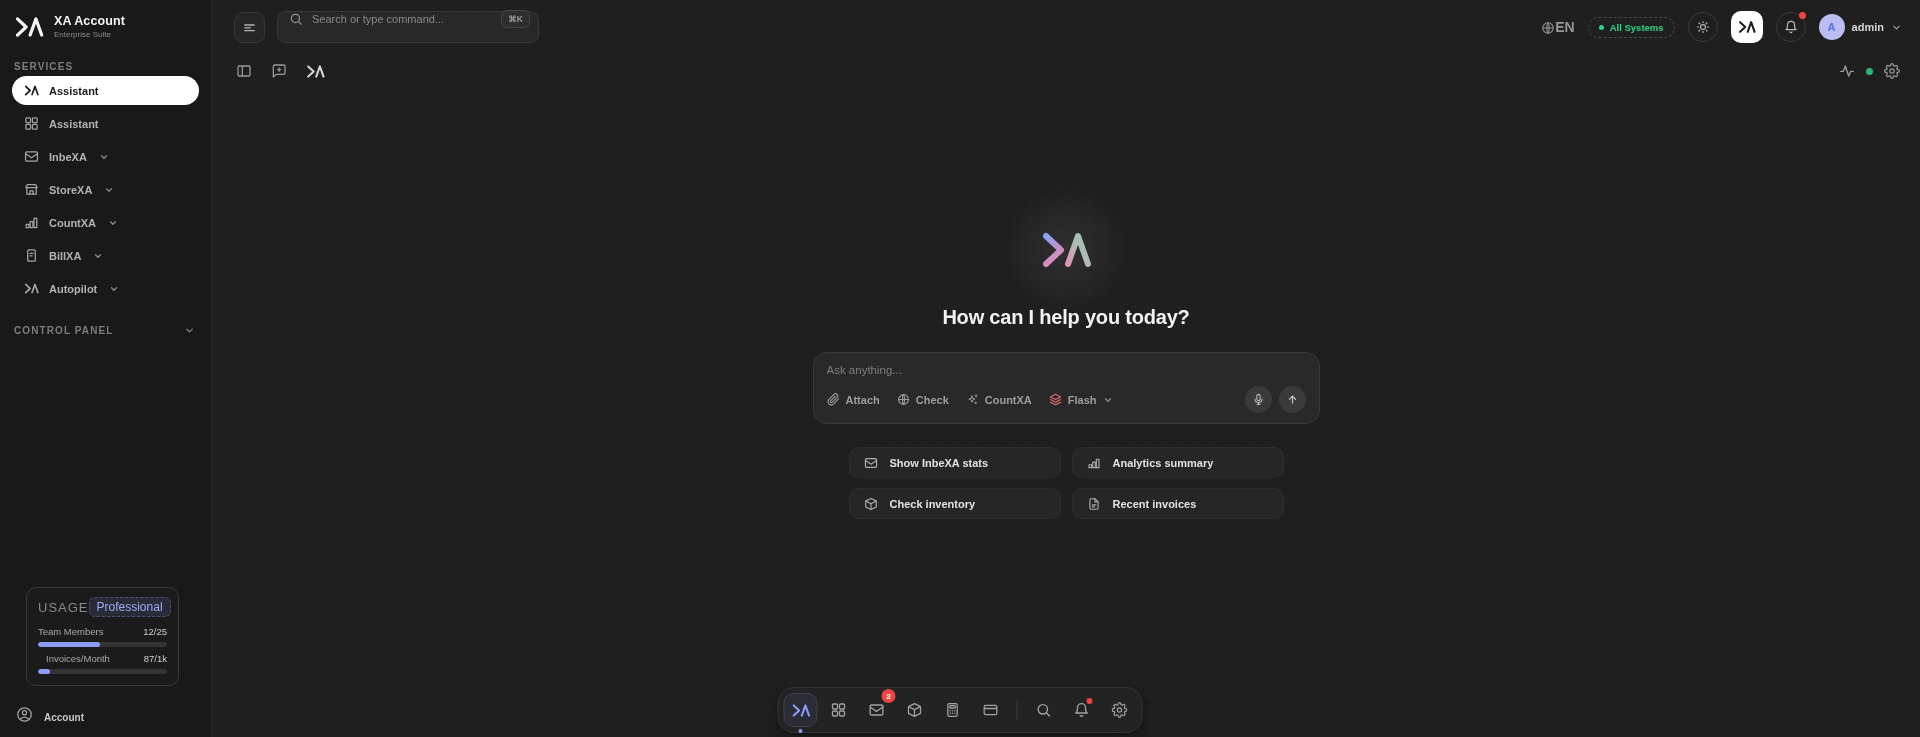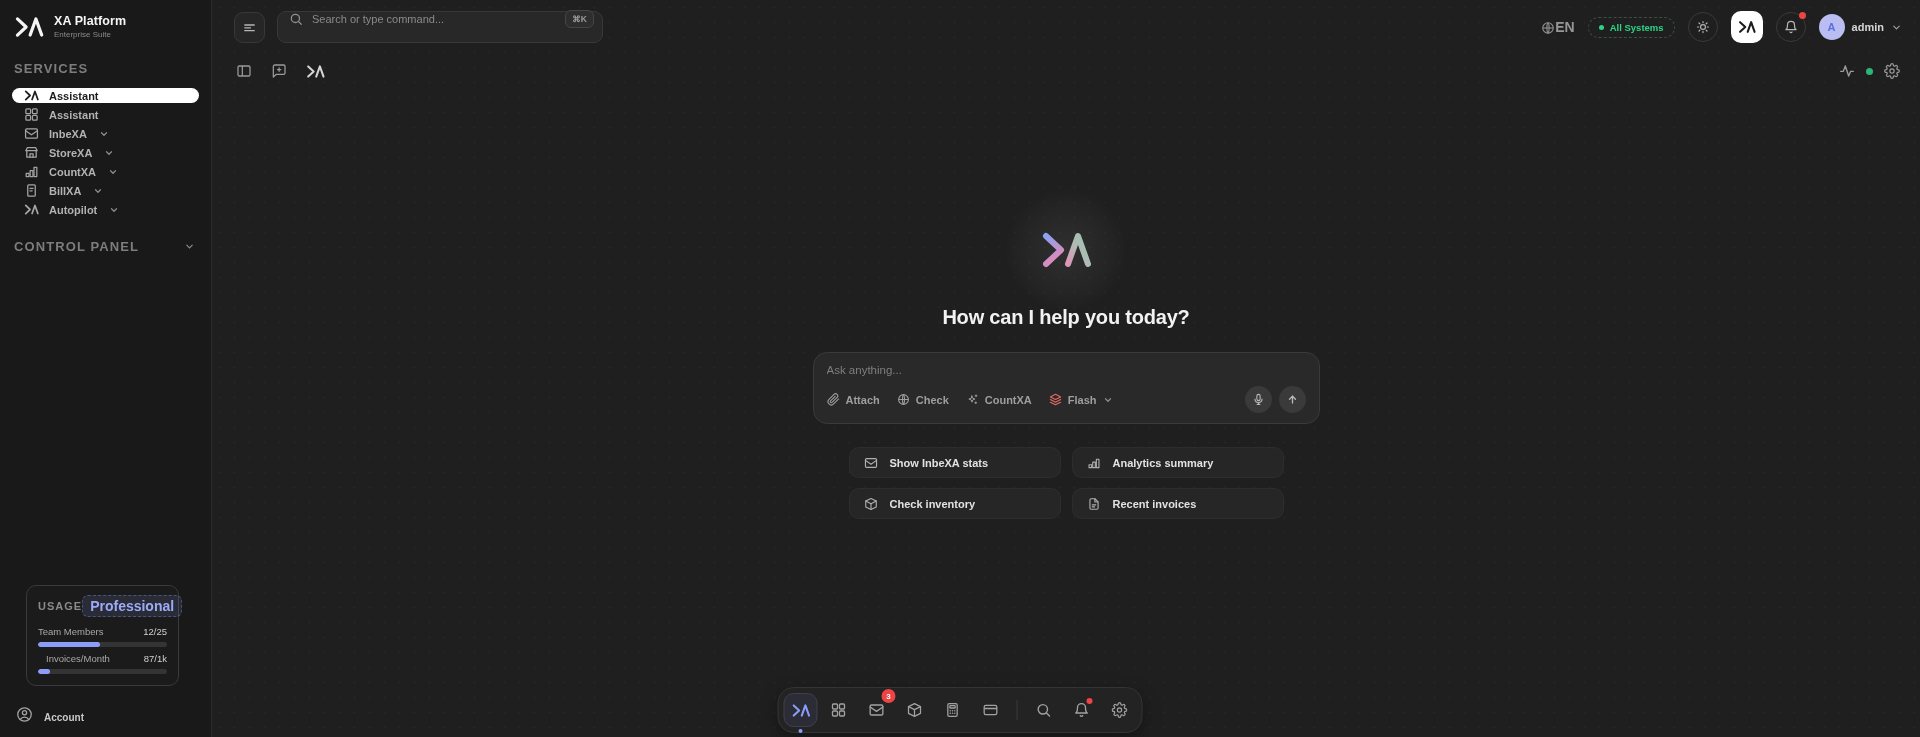--- a/index.html
+++ b/index.html
@@ -19,49 +19,49 @@
     background:#191919;
     border-right:1px solid #2b2b2b;
     display:flex; flex-direction:column;
     padding:12px 12px 10px 12px;
   }
   .brand { display:flex; align-items:center; gap:10px; padding:2px 2px 14px 2px; }
   .brand-logo { width:30px; height:24px; color:#f5f5f5; }
   .brand-name { font-size:12.5px; font-weight:700; color:#f5f5f5; letter-spacing:.1px; }
   .brand-sub { font-size:8px; color:#8a8a8a; margin-top:2px; }
   .sec-label {
-    font-size:13px; font-weight:700; letter-spacing:1.1px;
-    color:#7d7d7d; padding:8px 4px 12px 2px;
+    font-size:10px; font-weight:700; letter-spacing:1.1px;
+    color:#7d7d7d; padding:8px 4px 4px 2px;
     display:flex; align-items:center;
   }
   .sec-label .chev { margin-left:auto; width:11px; height:11px; color:#8a8a8a; }
   .nav { display:flex; flex-direction:column; gap:4px; }
   .nav-item {
     display:flex; align-items:center; gap:10px;
-    height:15px; padding:0 12px; border-radius:15px;
+    height:29px; padding:0 12px; border-radius:15px;
     color:#b3b3b3; font-size:11px; font-weight:700;
     cursor:pointer;
   }
   .nav-item .ic { color:#a5a5a5; }
   .nav-item.active { background:#ffffff; color:#1c1c1c; }
   .nav-item.active .ic { color:#1c1c1c; }
   .nav-chev { width:10px; height:10px; color:#8a8a8a; margin-left:2px; }
   .cp-label { margin-top:14px; }
   .spacer { flex:1; }
 
   .usage-card {
     margin:0 20px 14px 14px;
     border:1px solid #3a3a3a; border-radius:10px;
     padding:9px 11px 11px 11px;
     background:rgba(255,255,255,0.012);
   }
   .usage-head { display:flex; align-items:center; justify-content:space-between; margin-bottom:9px; }
-  .usage-title { font-size:11px; letter-spacing:1px; font-weight:700; color:#8a8a8a; }
+  .usage-title { font-size:13px; letter-spacing:1px; font-weight:400; color:#8a8a8a; }
   .plan-badge {
-    font-size:14px; font-weight:700; color:#9dabf7;
+    font-size:12px; font-weight:400; color:#9dabf7;
     background:rgba(139,157,248,0.13);
     border:1px dashed rgba(139,157,248,0.35);
     border-radius:6px; padding:2px 7px;
   }
   .metric-row { display:flex; justify-content:space-between; align-items:center; font-size:9.5px; margin-top:6px; }
   .metric-name { color:#a8a8a8; }
   .metric-val { color:#cfcfcf; }
   .bar-track { height:5px; border-radius:3px; background:#343434; margin-top:5px; overflow:hidden; }
   .bar-fill { height:100%; border-radius:3px; background:#8b9df8; }
 
@@ -80,21 +80,21 @@
     background-size:15px 15px;
     display:flex; flex-direction:column;
   }
   .topbar { height:54px; display:flex; align-items:center; padding:0 18px 0 22px; gap:12px; }
   .iconbtn {
     width:31px; height:31px; border:1px solid #383838; border-radius:9px;
     background:#262626; color:#b5b5b5;
     display:flex; align-items:center; justify-content:center; cursor:pointer;
   }
   .searchbar {
-    width:326px; height:32px;
+    width:262px; height:32px;
     background:#282828; border:1px solid #383838; border-radius:9px;
     display:flex; align-items:center; gap:9px; padding:0 8px 16px 11px; cursor:text;
   }
   .searchbar .ic { color:#8f8f8f; width:14px; height:14px; }
   .searchbar input {
     flex:1; background:transparent; border:none; outline:none;
     color:#dddddd; font-size:11px; font-family:"Liberation Sans", sans-serif;
   }
   .searchbar input::placeholder { color:#8a8a8a; }
   .kbd {
@@ -215,21 +215,21 @@
 </head>
 <body>
 
 <aside class="sidebar">
   <div class="brand">
     <svg class="brand-logo" viewBox="0 0 26 20" fill="none" stroke="currentColor" stroke-width="2.8" stroke-linecap="round" stroke-linejoin="round">
         <path d="M3 3 L10.5 10 L3 17"></path>
         <path d="M14 17 L19 3 L24 17"></path>
       </svg>
     <div>
-      <div class="brand-name">XA Platform</div>
+      <div class="brand-name">XA Account</div>
       <div class="brand-sub">Enterprise Suite</div>
     </div>
   </div>
 
   <div class="sec-label">SERVICES</div>
 
   <nav class="nav">
     <div class="nav-item active">
       <svg class="ic" viewBox="0 0 26 20" fill="none" stroke="currentColor" stroke-width="3" stroke-linecap="round" stroke-linejoin="round">
           <path d="M3 3 L10.5 10 L3 17"></path>

